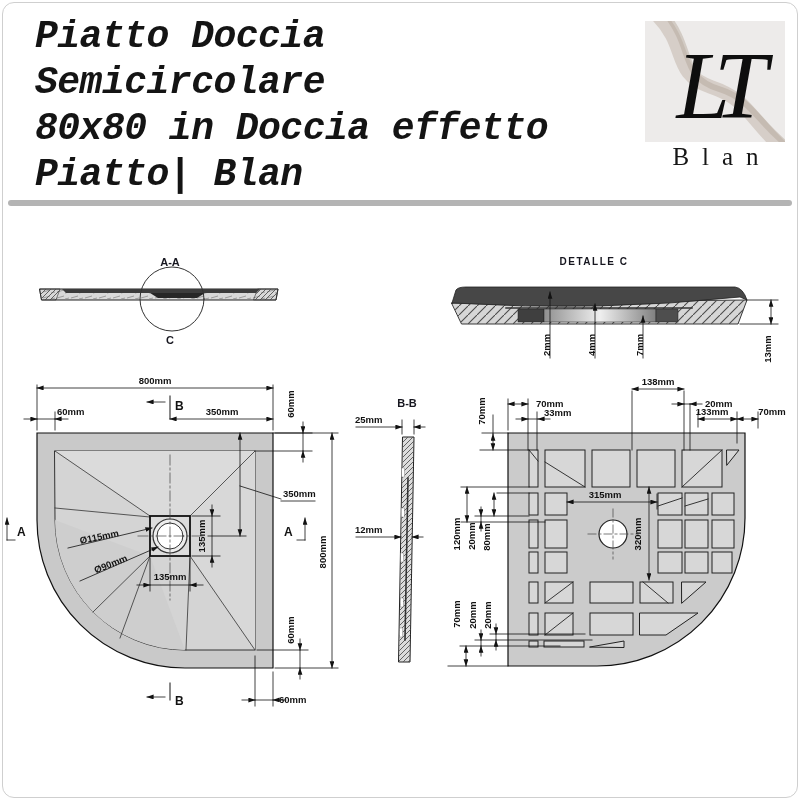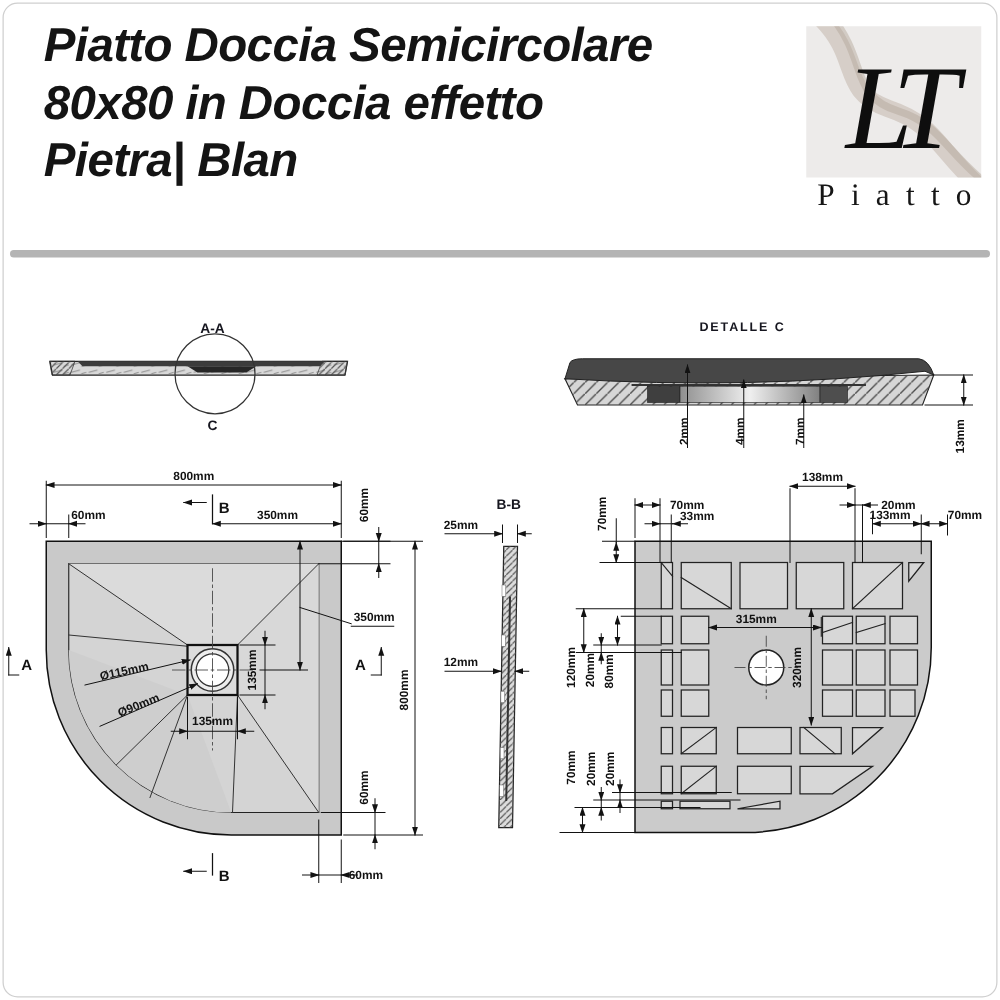--- a/index.html
+++ b/index.html
@@ -1,21 +1,21 @@
 <!DOCTYPE html>
 <html><head>
 <meta charset="utf-8">
 <style>
   html,body{margin:0;padding:0;background:#fff;}
   .page{position:relative;width:800px;height:800px;background:#fff;overflow:hidden;
         font-family:"Liberation Sans",sans-serif;}
   .frame{position:absolute;left:2px;top:2px;right:2px;bottom:2px;border:1px solid #cfcfcf;
          border-radius:12px;pointer-events:none;}
   .title{position:absolute;left:35px;top:14px;width:560px;
-         font-family:Liberation Sans, sans-serif;font-style:italic;font-weight:bold;
+         font-family:Liberation Mono, monospace;font-style:italic;font-weight:bold;
          font-size:38px;line-height:46px;color:#141414;letter-spacing:-0.5px;}
   .logo-box{position:absolute;left:645px;top:21px;width:140px;height:121px;background:#edebea;font-style:italic;}
   .brand{position:absolute;left:638px;top:143px;width:155px;text-align:center;
          font-family:"Liberation Serif",serif;font-size:25px;color:#161616;
          letter-spacing:13px;text-indent:13px;}
   .divider{position:absolute;left:8px;top:200px;width:784px;height:6px;background:#b4b4b4;border-radius:3px;}
   svg.drawing{position:absolute;left:0;top:0;}
   .dim{font:bold 9.5px "Liberation Sans",sans-serif;fill:#121212;}
   .vlabel{font:bold 11px "Liberation Sans",sans-serif;fill:#16161f;}
   .mk{font:bold 12px "Liberation Sans",sans-serif;fill:#121212;}
@@ -23,31 +23,31 @@
 </style>
 </head>
 <body>
 
 <div class="page">
   <div class="frame"></div>
 
   <div class="title">
     <div>Piatto Doccia Semicircolare</div>
     <div>80x80 in Doccia effetto</div>
-    <div>Pietra| Blan</div>
+    <div>Piatto| Blan</div>
   </div>
 
   <div class="logo-box">
     <svg width="140" height="121" viewBox="0 0 140 121">
       <path d="M12,-6 C44,26 26,52 66,66 C102,78 104,96 136,126" fill="none" stroke="#c3b6ac" stroke-width="14" opacity="0.55"></path>
       <path d="M20,-8 C50,28 34,56 74,68 C106,78 112,100 142,124" fill="none" stroke="#b2a396" stroke-width="6" opacity="0.45"></path>
       <text x="70" y="97" text-anchor="middle" font-family="Liberation Serif, serif" font-size="96" letter-spacing="-14" fill="#0e0e0e">LT</text>
     </svg>
   </div>
-  <div class="brand">Piatto</div>
+  <div class="brand">Blan</div>
 
   <div class="divider"></div>
 
   <svg class="drawing" width="800" height="800" viewBox="0 0 800 800">
     <defs>
       <marker id="ar" markerWidth="9" markerHeight="7" refX="8.3" refY="3" orient="auto-start-reverse">
         <path d="M0,0 L9,3 L0,6 Z" fill="#121212"></path>
       </marker>
       <pattern id="hatchA" patternUnits="userSpaceOnUse" width="5" height="5">
         <path d="M-1,6 L6,-1" stroke="#555" stroke-width="0.9" fill="none"></path>

